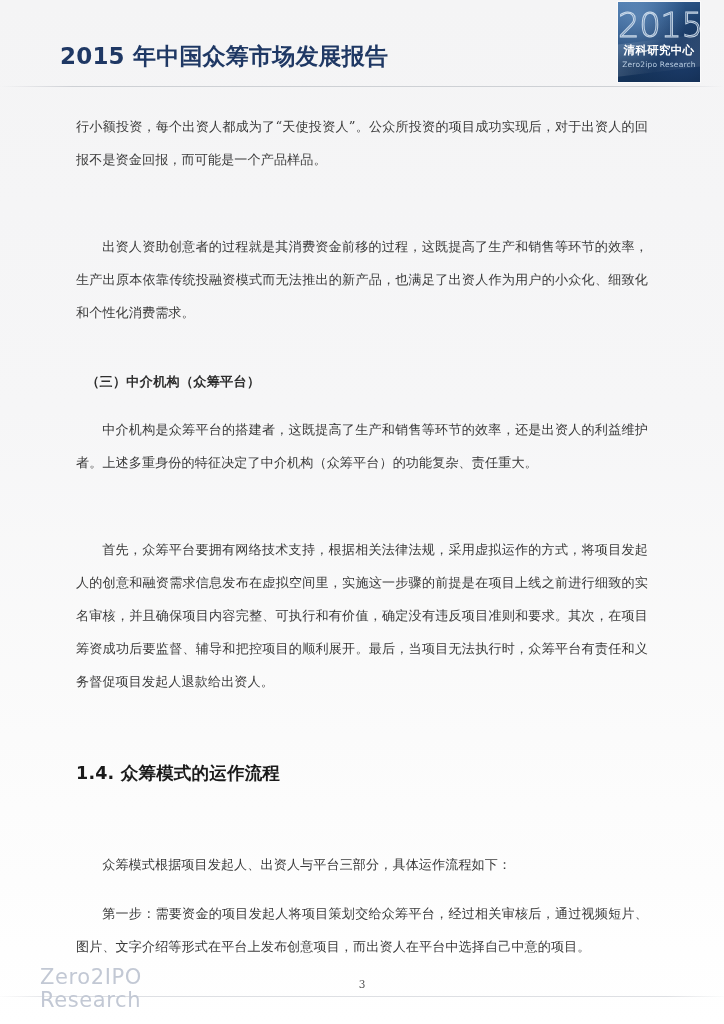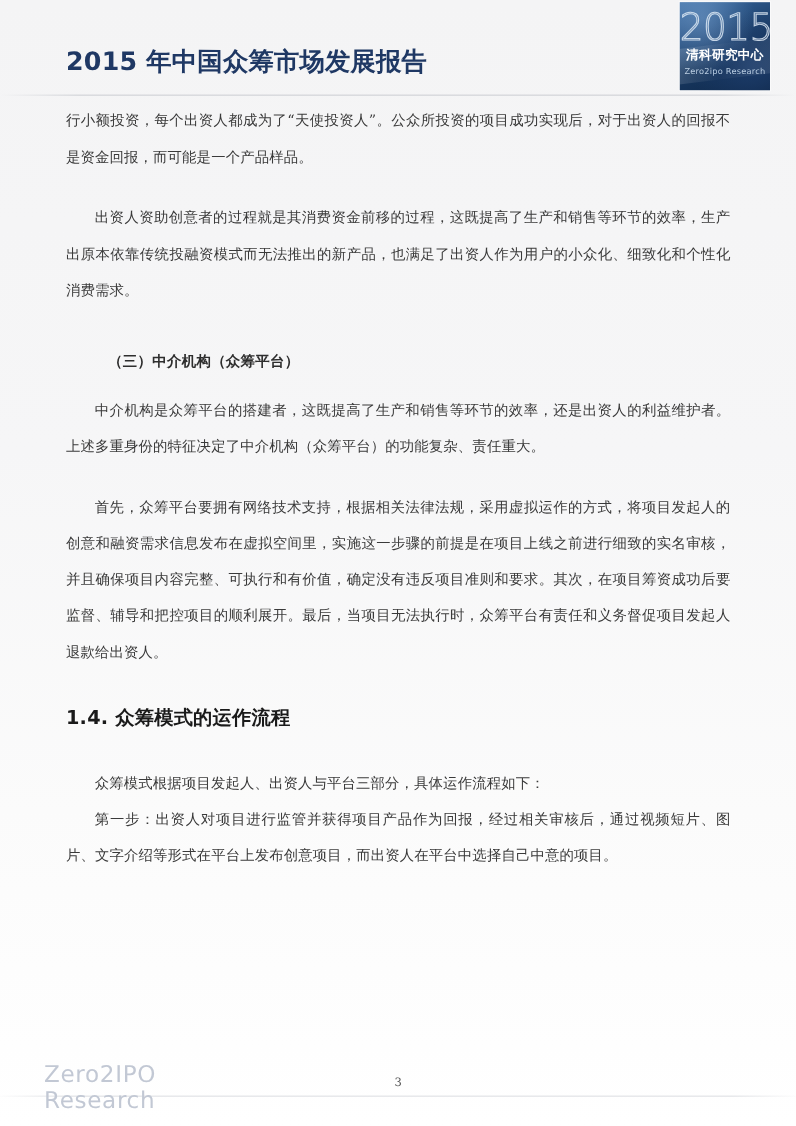--- a/index.html
+++ b/index.html
@@ -120,49 +120,49 @@
     top: 94px;
     width: 604px;
   }
   .para {
     font-family: "DejaVu Serif", "Liberation Serif", serif;
     font-size: 13.1px;
     color: #3a3a3a;
     line-height: 33px;
     text-align: justify;
     text-justify: inter-ideograph;
-    margin: 0;
+    margin: 16px;
     letter-spacing: 0.1px;
   }
   .para.indent {
     text-indent: 2em;
   }
   .para.nohang {
     text-indent: 0;
   }
   .gap-md { height: 22px; }
   .gap-lg { height: 30px; }
 
   .subhead {
     font-family: "DejaVu Serif", "Liberation Serif", serif;
     font-size: 13.1px;
     font-weight: bold;
     color: #2e2e2e;
     line-height: 30px;
-    margin: 12px;
+    margin: 0;
     text-indent: 2em;
     letter-spacing: 0.3px;
   }
 
   .section-head {
     font-family: "DejaVu Sans", "Liberation Sans", sans-serif;
     font-size: 17.5px;
     font-weight: bold;
     color: #1a1a1a;
-    margin: 0;
+    margin: 16px;
     letter-spacing: 0.2px;
     line-height: 26px;
   }
 
   
   .footer-rule {
     position: absolute;
     left: 0;
     top: 996px;
     width: 724px;
@@ -231,21 +231,21 @@
     <p class="para indent">首先，众筹平台要拥有网络技术支持，根据相关法律法规，采用虚拟运作的方式，将项目发起人的创意和融资需求信息发布在虚拟空间里，实施这一步骤的前提是在项目上线之前进行细致的实名审核，并且确保项目内容完整、可执行和有价值，确定没有违反项目准则和要求。其次，在项目筹资成功后要监督、辅导和把控项目的顺利展开。最后，当项目无法执行时，众筹平台有责任和义务督促项目发起人退款给出资人。</p>
 
     <div class="gap-lg"></div>
 
     <h2 class="section-head">1.4. 众筹模式的运作流程</h2>
 
     <div class="gap-lg"></div>
 
     <p class="para indent">众筹模式根据项目发起人、出资人与平台三部分，具体运作流程如下：</p>
 
-    <p class="para indent">第一步：出资人对项目进行监管并获得项目产品作为回报，经过相关审核后，通过视频短片、图片、文字介绍等形式在平台上发布创意项目，而出资人在平台中选择自己中意的项目。</p>
+    <p class="para indent">第一步：需要资金的项目发起人将项目策划交给众筹平台，经过相关审核后，通过视频短片、图片、文字介绍等形式在平台上发布创意项目，而出资人在平台中选择自己中意的项目。</p>
 
 
 
 
   </div>
 
   <div class="footer-rule"></div>
 
   <div class="footer-logo">
     <span class="l1">Zero2IPO</span>

